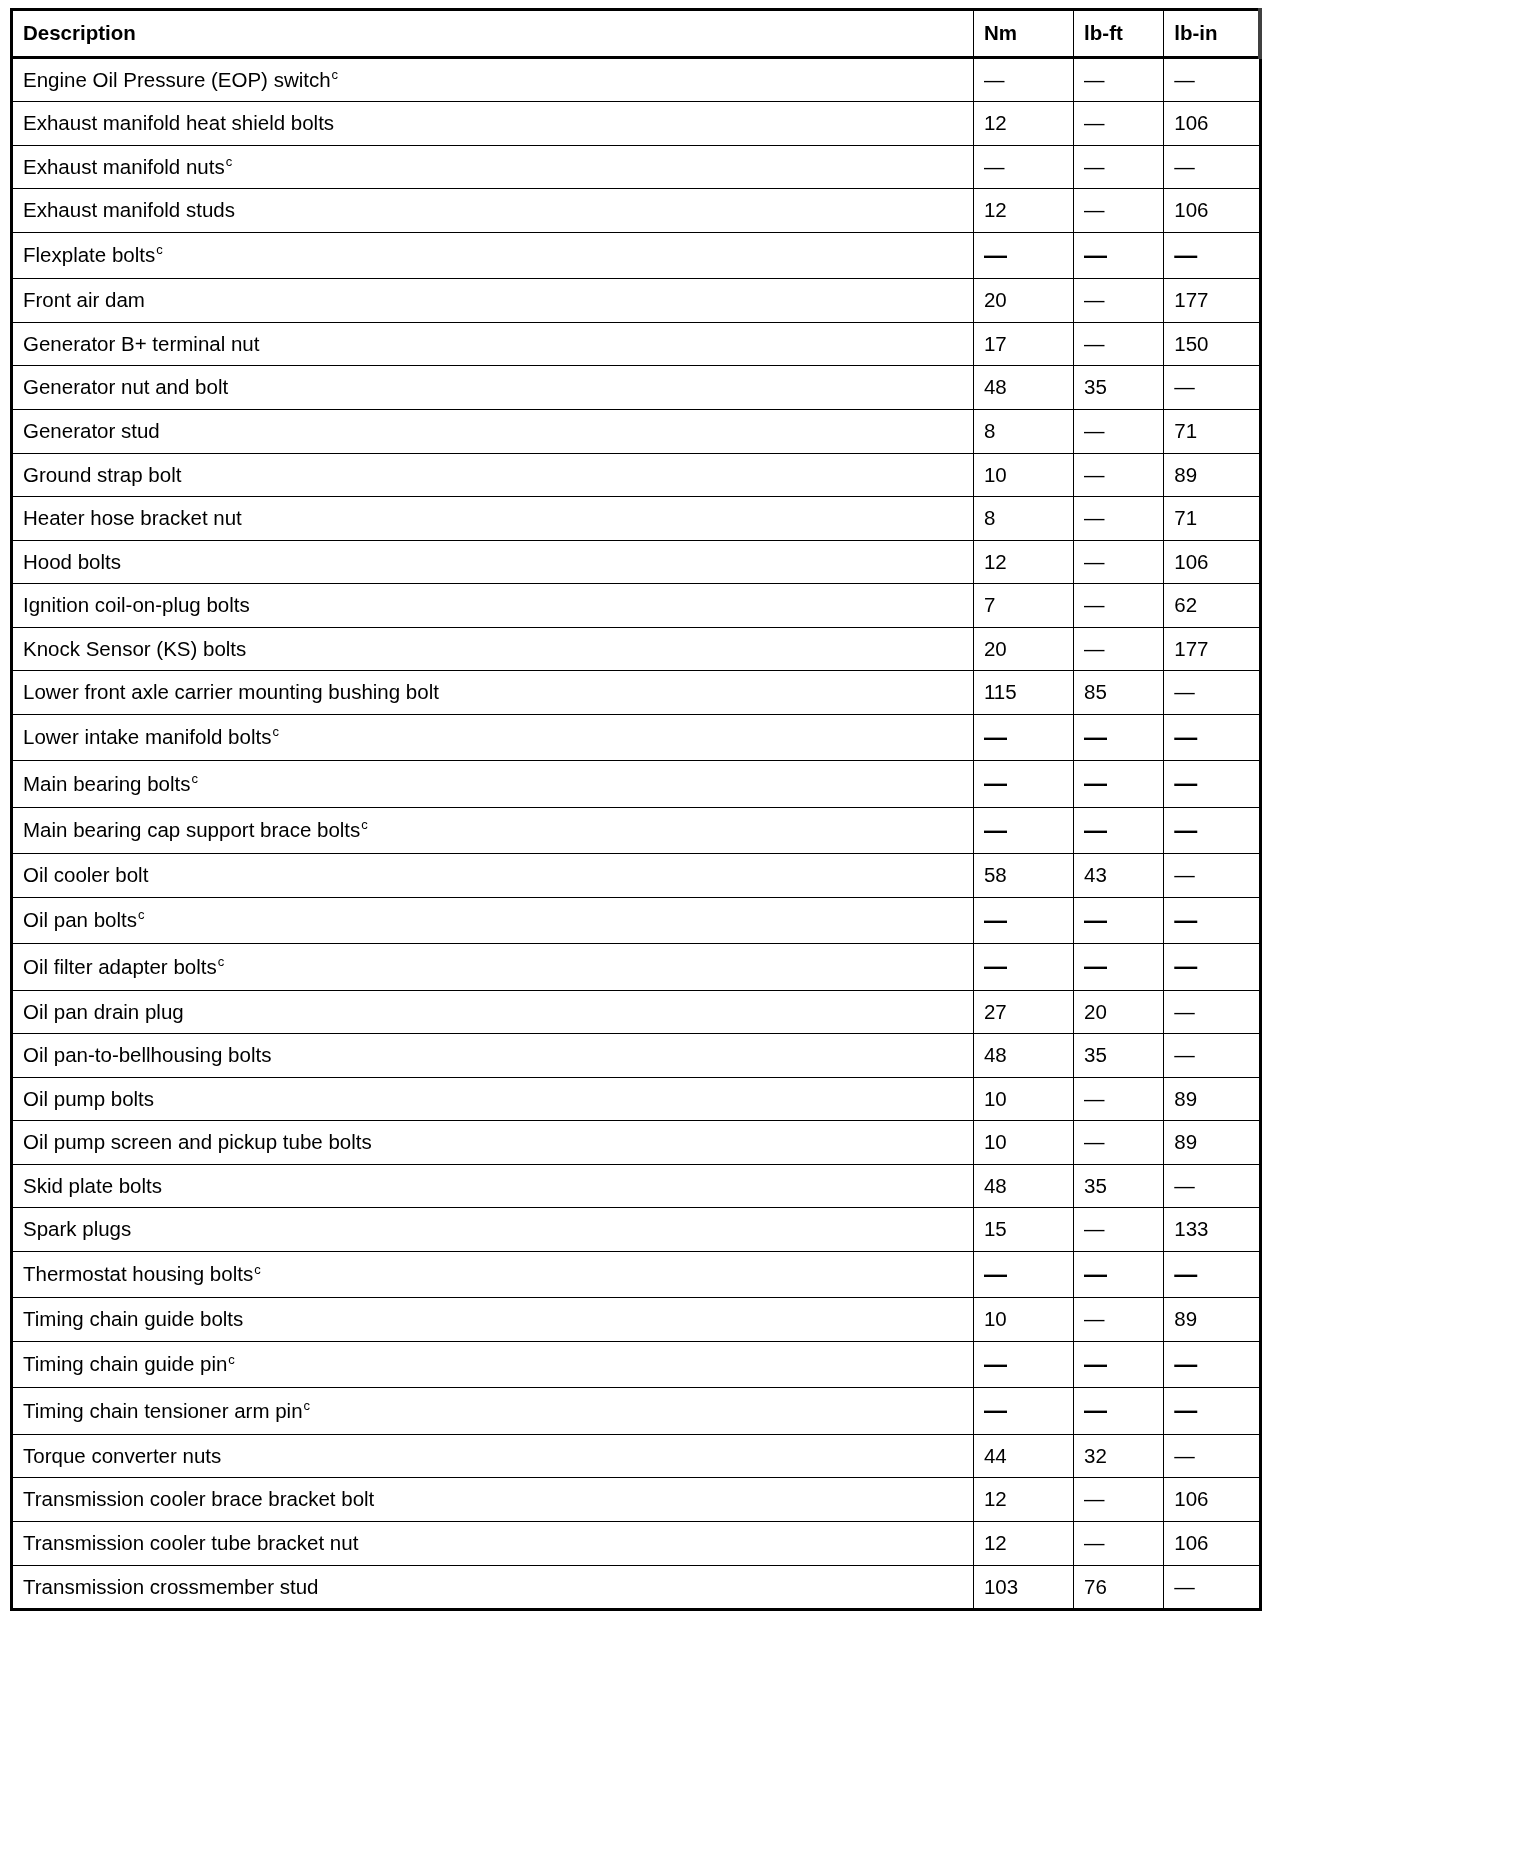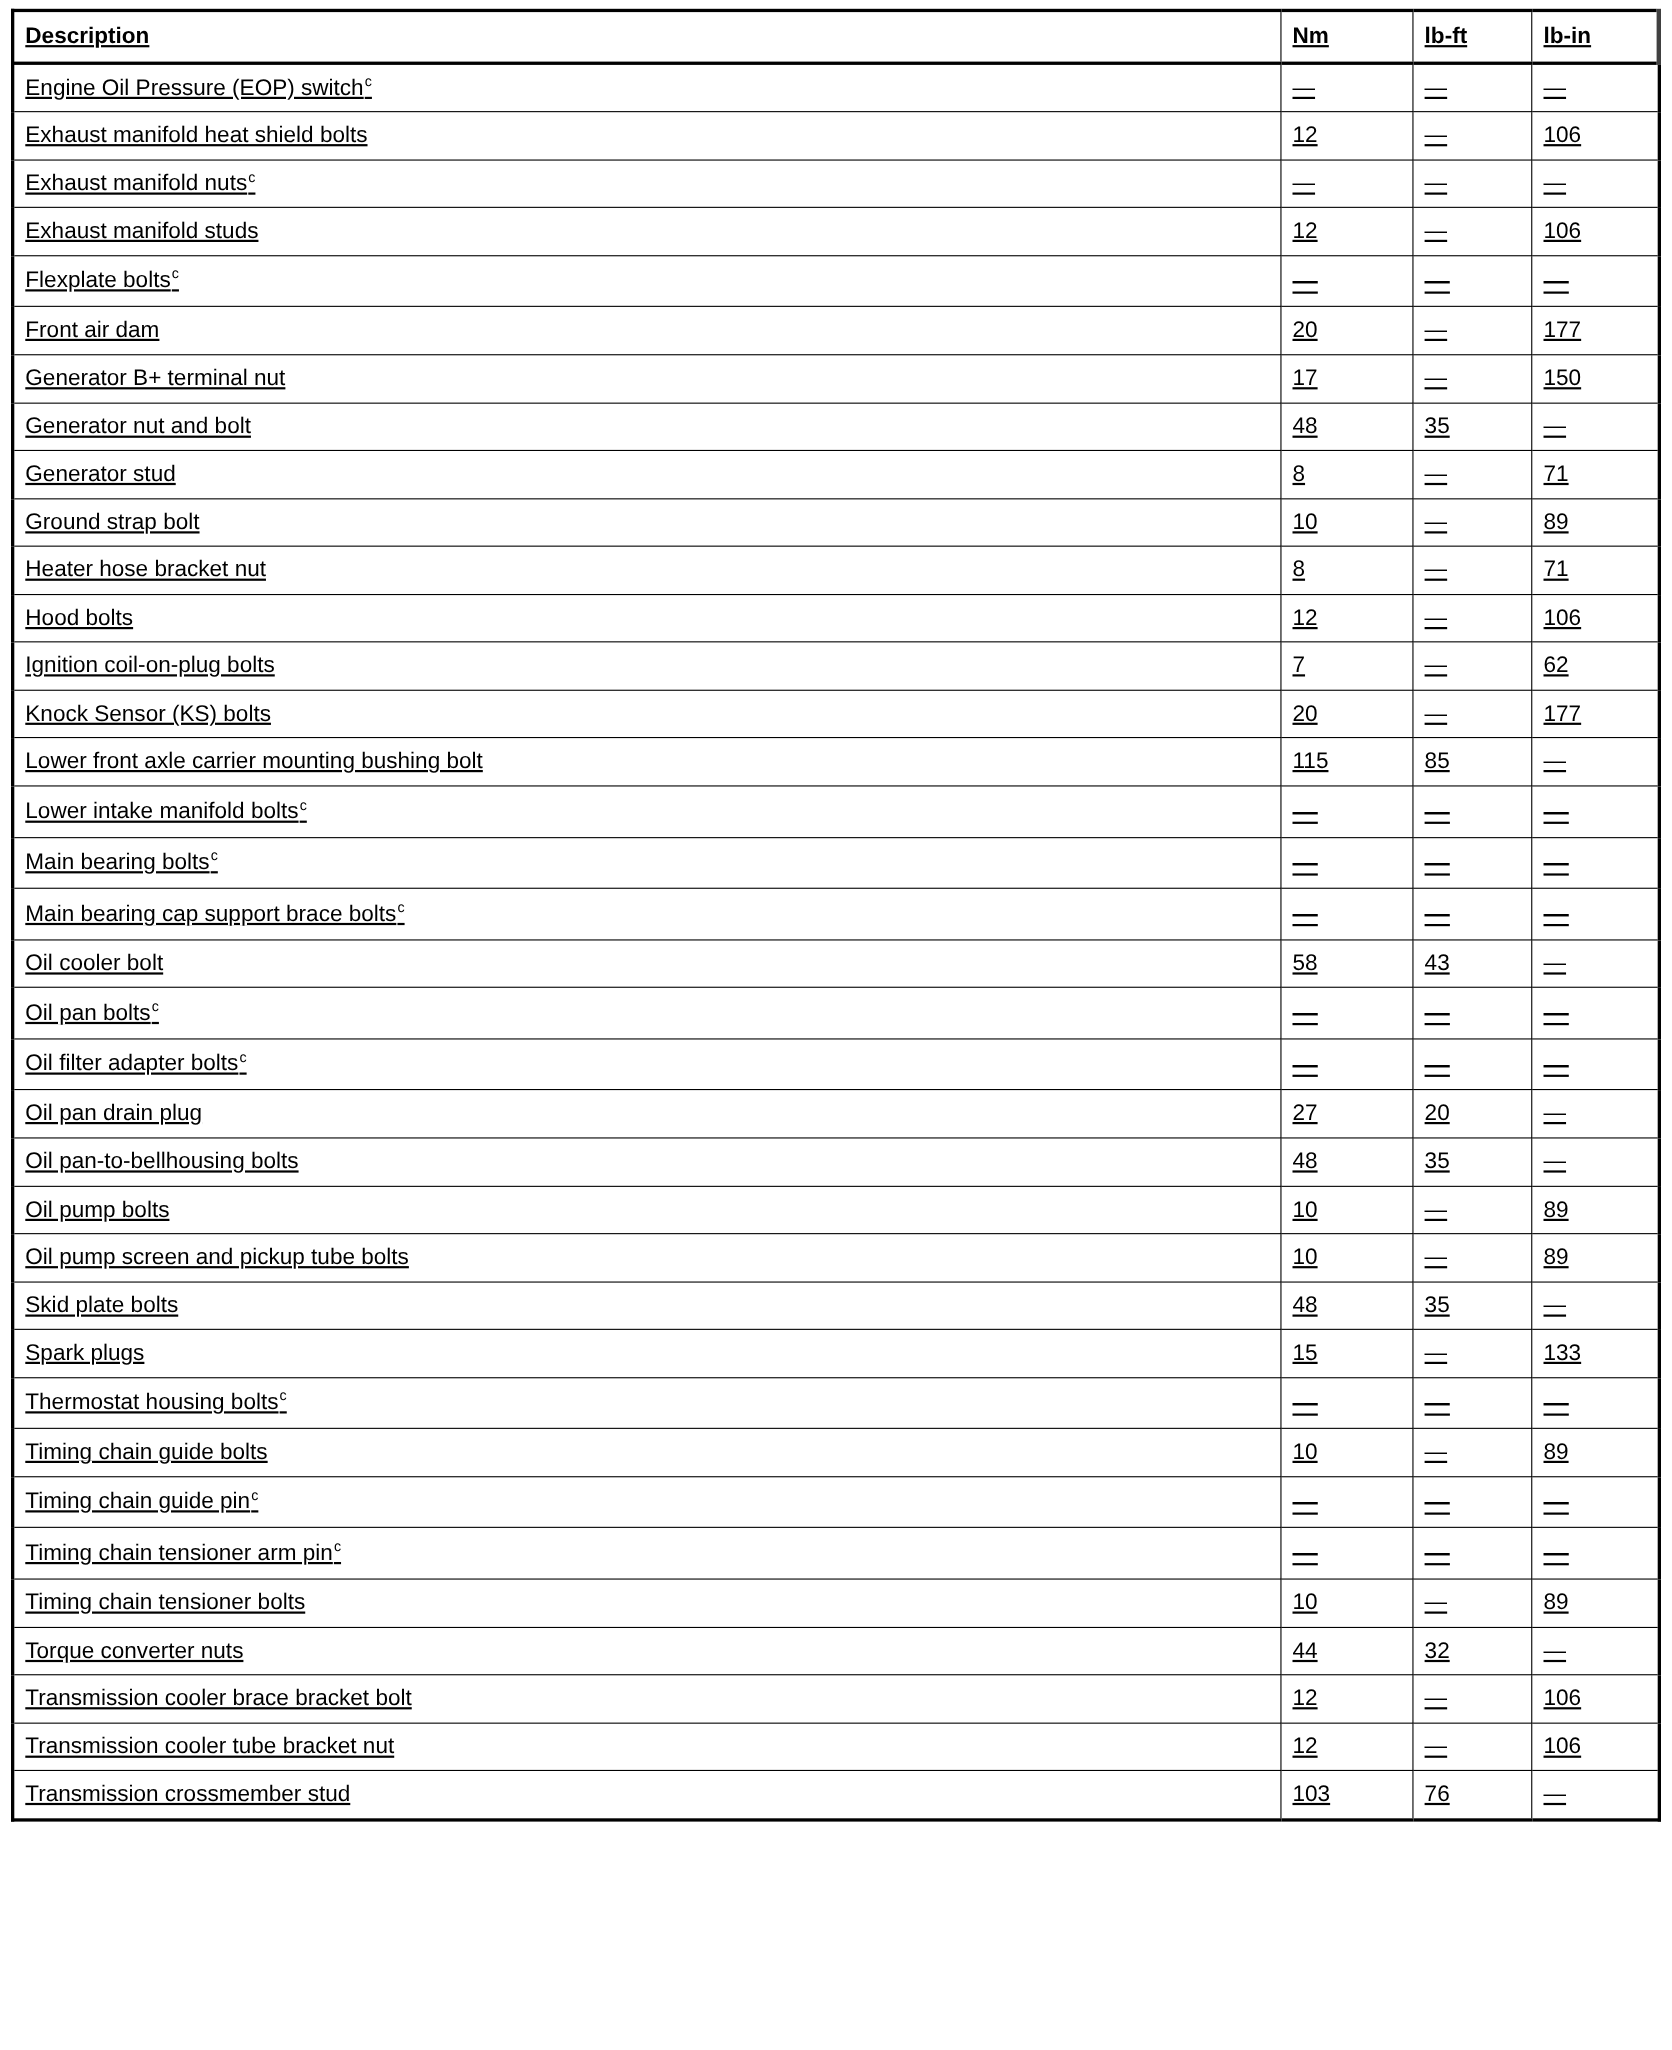--- a/index.html
+++ b/index.html
@@ -13,23 +13,22 @@
     font-family: "Liberation Sans", sans-serif;
     color: #000000;
     -webkit-font-smoothing: antialiased;
   }
   #spec-table-wrapper {
     box-sizing: border-box;
     padding: 8px 10px 0 10px;
   }
   table.spec-table {
     border-collapse: collapse;
-    width: 1500px;
+    width: 1252px;
     table-layout: fixed;
-    text-decoration: underline;
   }
   table.spec-table col.c-desc { width: 960px; }
   table.spec-table col.c-nm   { width: 100px; }
   table.spec-table col.c-lbft { width: 90px; }
   table.spec-table col.c-lbin { width: 96px; }
 
   table.spec-table th,
   table.spec-table td {
     border: 1px solid #000000;
     padding: 9px 10px 10px 10px;
@@ -285,26 +284,20 @@
           <td><span class="dash em">—</span></td>
           <td><span class="dash em">—</span></td>
         </tr>
         <tr>
           <td><span>Timing chain tensioner arm pin</span><sup class="fn">c</sup></td>
           <td><span class="dash em">—</span></td>
           <td><span class="dash em">—</span></td>
           <td><span class="dash em">—</span></td>
         </tr>
         <tr>
-          <td><span>Timing chain tensioner bolts</span></td>
-          <td>10</td>
-          <td><span class="dash">—</span></td>
-          <td>89</td>
-        </tr>
-        <tr>
           <td><span>Torque converter nuts</span></td>
           <td>44</td>
           <td>32</td>
           <td><span class="dash">—</span></td>
         </tr>
         <tr>
           <td><span>Transmission cooler brace bracket bolt</span></td>
           <td>12</td>
           <td><span class="dash">—</span></td>
           <td>106</td>

